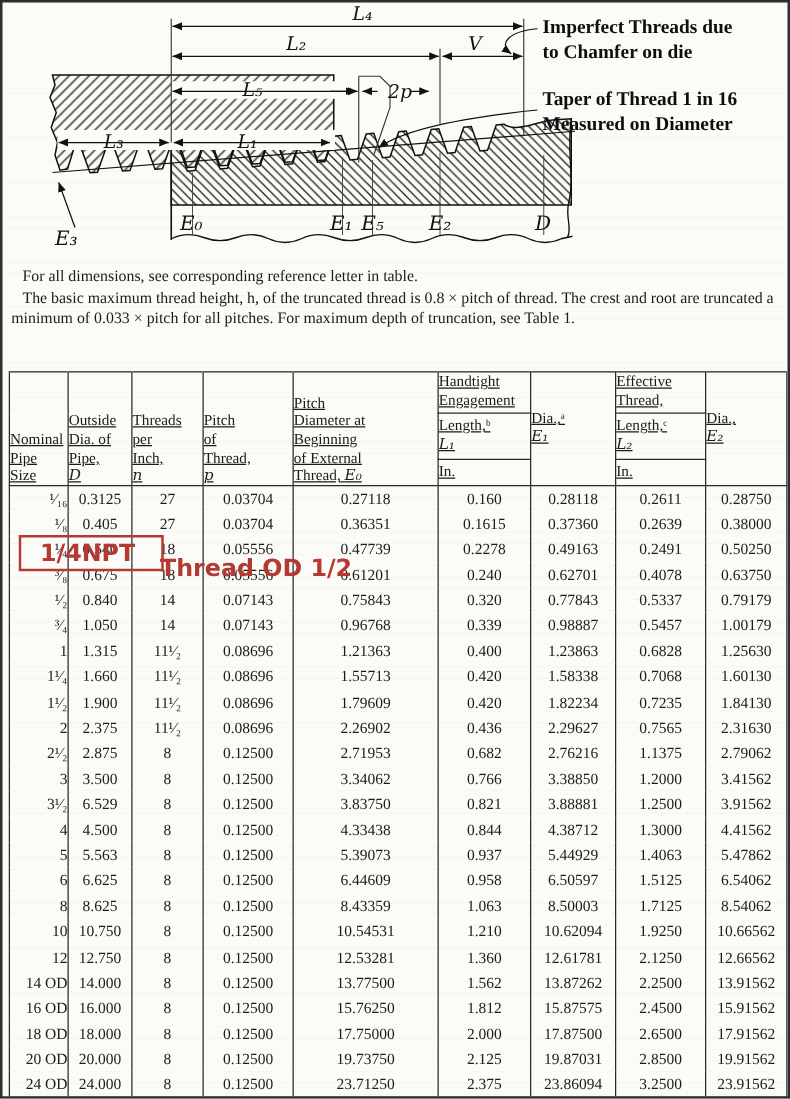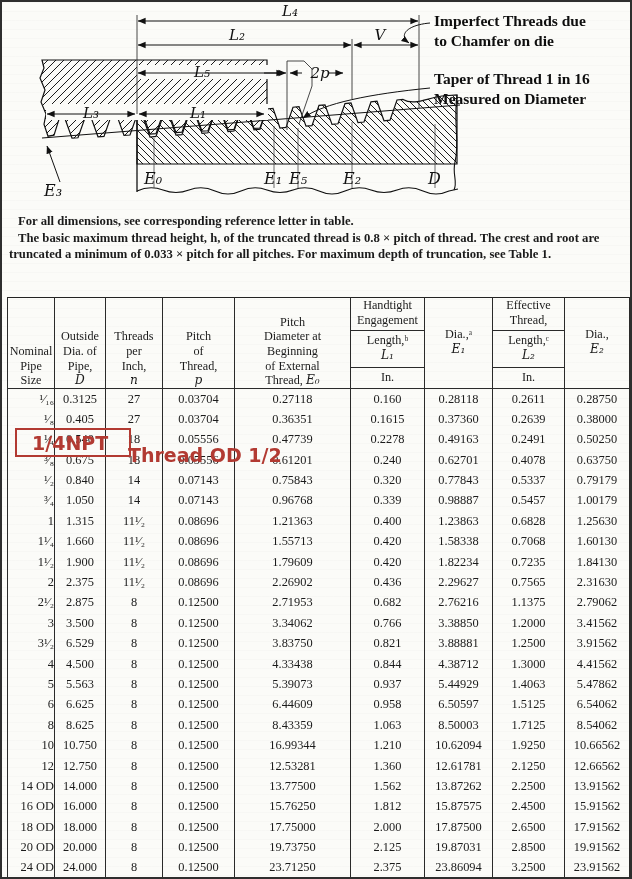--- a/index.html
+++ b/index.html
@@ -12,31 +12,31 @@
     overflow:hidden;
   }
   
   .diagram{position:absolute; left:0; top:0; width:632px; height:207px;}
   .diagram svg{display:block;}
   .dimlabel{font-family:"DejaVu Serif",serif; font-style:italic; font-size:15px; fill:#111;}
   .planelabel{font-family:"DejaVu Serif",serif; font-style:italic; font-size:16px; fill:#111;}
   .callout{font-family:"Liberation Serif","DejaVu Serif",serif; font-weight:bold; font-size:15.5px; fill:#0e0e0e;}
   
   .notes{position:absolute; left:7px; top:211px; width:618px; font-size:12.7px; line-height:1.3;}
-  .notes p{margin:0; text-indent:9px;font-weight:bold;}
+  .notes p{margin:0; text-indent:9px;}
   
   table.spec{
     position:absolute; left:5px; top:295px; width:622px;
     border-collapse:collapse; table-layout:fixed;
     font-size:12.4px;
   }
   table.spec, table.spec *{box-sizing:border-box;}
   table.spec{border:1.5px solid #222;}
   table.spec th, table.spec td{border-left:1px solid #2a2a2a; border-right:1px solid #2a2a2a; padding:0;}
-  thead th{font-weight:normal; font-size:12.2px; line-height:1.2; vertical-align:bottom; padding:2px 1px 5px 1px; border-bottom:1px solid #2a2a2a; text-align:center;}
+  thead th{font-weight:normal; font-size:12.2px; line-height:1.2; vertical-align:bottom; padding:2px 1px 5px 1px; border-bottom:1px solid #2a2a2a; text-align:left;text-decoration:underline;}
   thead th.vmid{vertical-align:middle; padding-bottom:2px;}
   .th-text{white-space:pre-line;}
   .var{font-style:italic; font-family:"DejaVu Serif",serif;}
   .var-block{display:block; font-style:italic; font-family:"DejaVu Serif",serif;}
   tbody td{height:20.4px; text-align:center; vertical-align:middle; line-height:1;}
   tbody td.c-size{text-align:right; padding-left:11px;}
   
   .red-box{position:absolute; left:13px; top:426px; width:112px; height:25px; border:2px solid #b23a32;}
   .red-note{position:absolute; font-family:"DejaVu Sans","Liberation Sans",sans-serif; font-weight:bold; color:#b23a32; white-space:nowrap;}
   .red-note.a{left:30px; top:430px; font-size:19px;}
@@ -392,21 +392,21 @@
           <td>1.063</td>
           <td>8.50003</td>
           <td>1.7125</td>
           <td>8.54062</td>
         </tr>
         <tr>
           <td class="c-size">10</td>
           <td>10.750</td>
           <td>8</td>
           <td>0.12500</td>
-          <td>16.99344</td>
+          <td>10.54531</td>
           <td>1.210</td>
           <td>10.62094</td>
           <td>1.9250</td>
           <td>10.66562</td>
         </tr>
         <tr>
           <td class="c-size">12</td>
           <td>12.750</td>
           <td>8</td>
           <td>0.12500</td>

